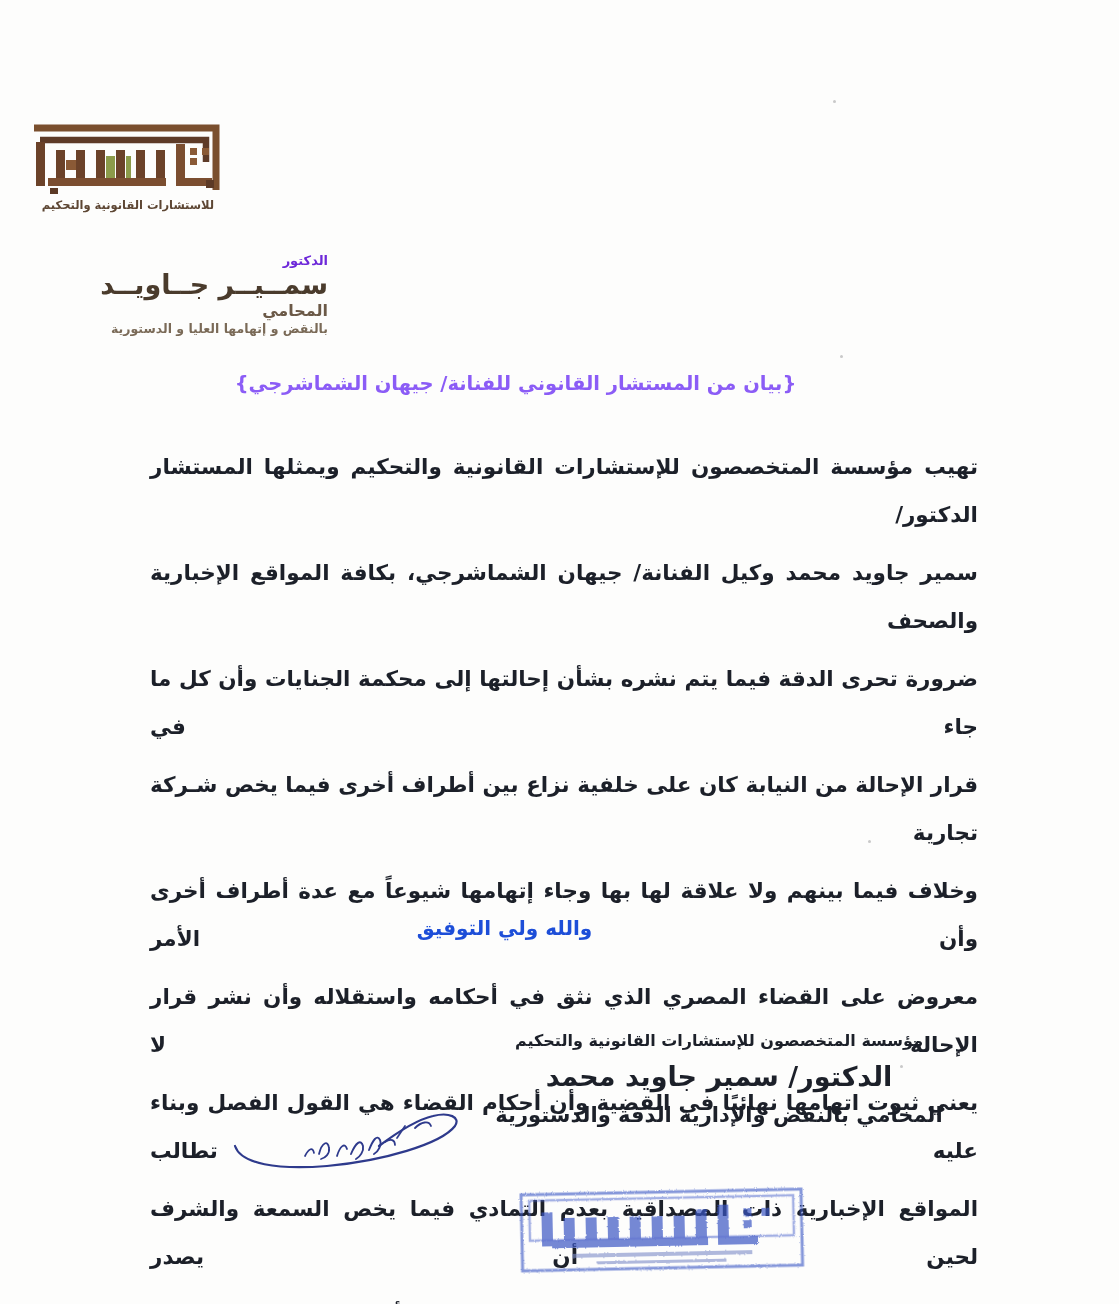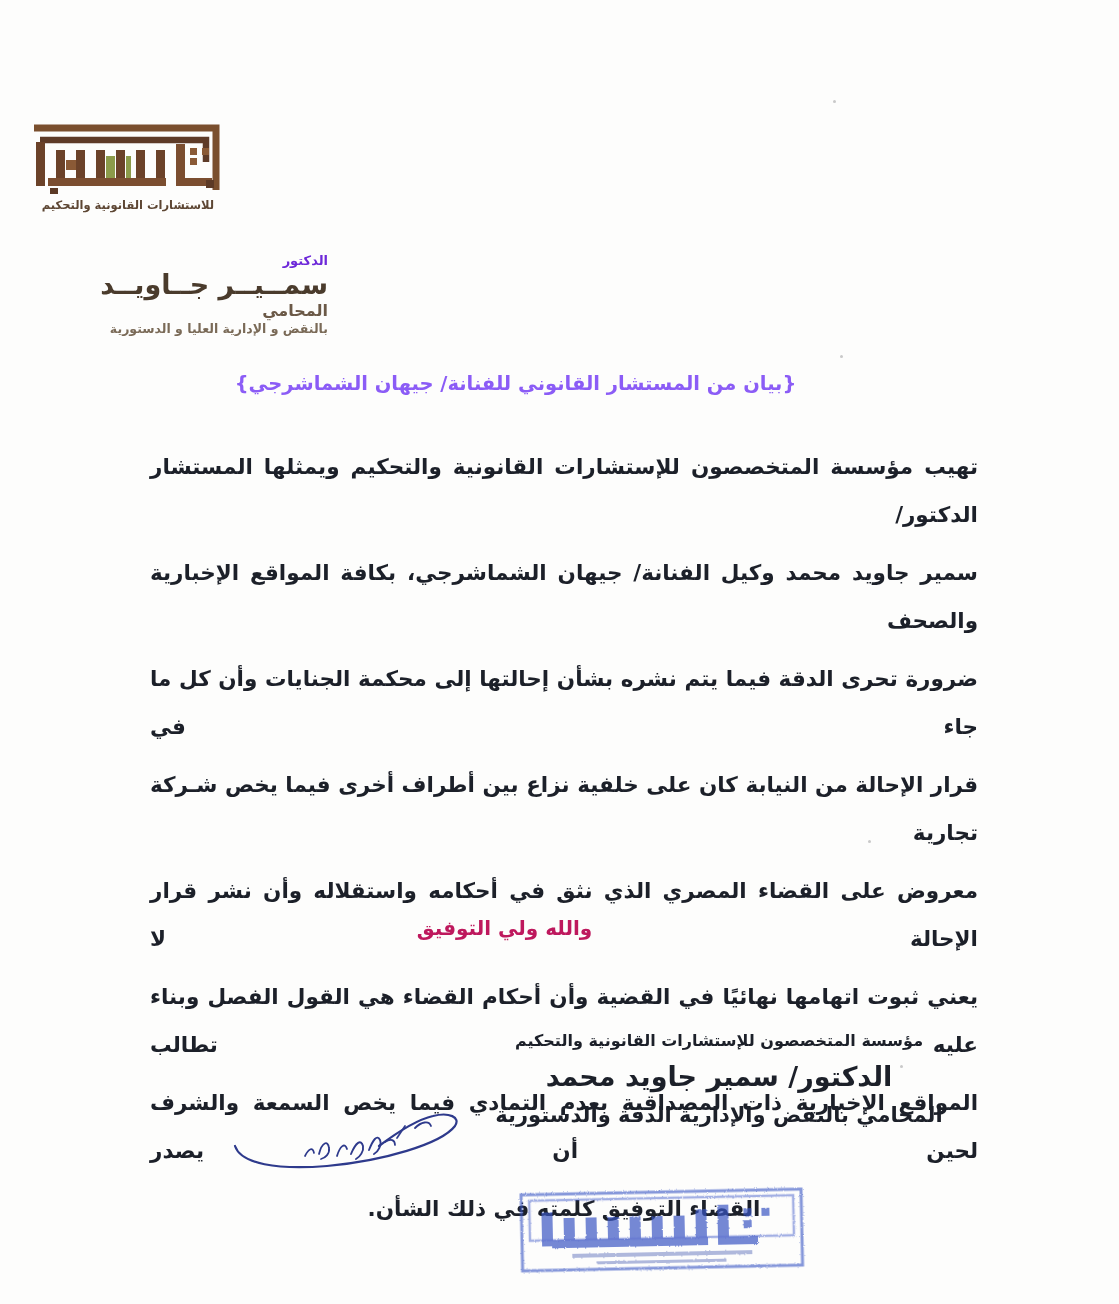--- a/index.html
+++ b/index.html
@@ -140,21 +140,21 @@
   .closing {
     position: absolute;
     top: 916px;
     right: 0;
     width: 1119px;
     text-align: center;
     padding-right: 110px;
     box-sizing: border-box;
     font-size: 20px;
     font-weight: bold;
-    color: #be185d;
+    color: #1d4ed8;
     direction: rtl;
   }
 
   
   .sig-block {
     position: absolute;
     top: 980px;
     right: 120px;
     width: 560px;
     direction: rtl;
@@ -242,31 +242,32 @@
           </g>
         </svg>
       </div>
       <div class="logo-sub">للاستشارات القانونية والتحكيم</div>
     </div>
 
     <div class="lawyer-block">
       <div class="lw-line1">الدكتور</div>
       <div class="lw-line2">سمــيــر جــاويــد</div>
       <div class="lw-line3">المحامي</div>
-      <div class="lw-line4">بالنقض و الإدارية العليا و الدستورية</div>
+      <div class="lw-line4">بالنقض و إتهامها العليا و الدستورية</div>
     </div>
   </div>
 
   <div class="doc-title">{بيان من المستشار القانوني للفنانة/ جيهان الشماشرجي}</div>
 
   <div class="body-text">
     <p>تهيب مؤسسة المتخصصون للإستشارات القانونية والتحكيم ويمثلها المستشار الدكتور/</p>
     <p>سمير جاويد محمد وكيل الفنانة/ جيهان الشماشرجي، بكافة المواقع الإخبارية والصحف</p>
     <p>ضرورة تحرى الدقة فيما يتم نشره بشأن إحالتها إلى محكمة الجنايات وأن كل ما جاء في</p>
     <p>قرار الإحالة من النيابة كان على خلفية نزاع بين أطراف أخرى فيما يخص شـركة تجارية</p>
+    <p>وخلاف فيما بينهم ولا علاقة لها بها وجاء إتهامها شيوعاً مع عدة أطراف أخرى وأن الأمر</p>
     <p>معروض على القضاء المصري الذي نثق في أحكامه واستقلاله وأن نشر قرار الإحالة لا</p>
     <p>يعني ثبوت اتهامها نهائيًا في القضية وأن أحكام القضاء هي القول الفصل وبناء عليه تطالب</p>
     <p>المواقع الإخبارية ذات المصداقية بعدم التمادي فيما يخص السمعة والشرف لحين أن يصدر</p>
     <p class="last-line">القضاء التوفيق كلمته في ذلك الشأن.</p>
   </div>
 
   <div class="closing">والله ولي التوفيق</div>
 
   <div class="sig-block">
     <div class="sig-l1">مؤسسة المتخصصون للإستشارات القانونية والتحكيم</div>

